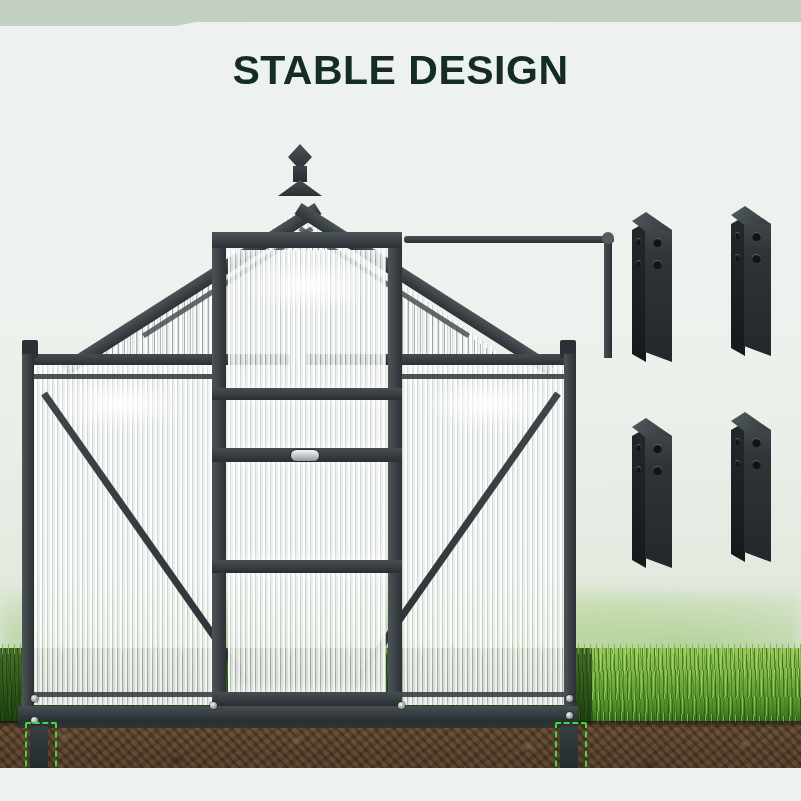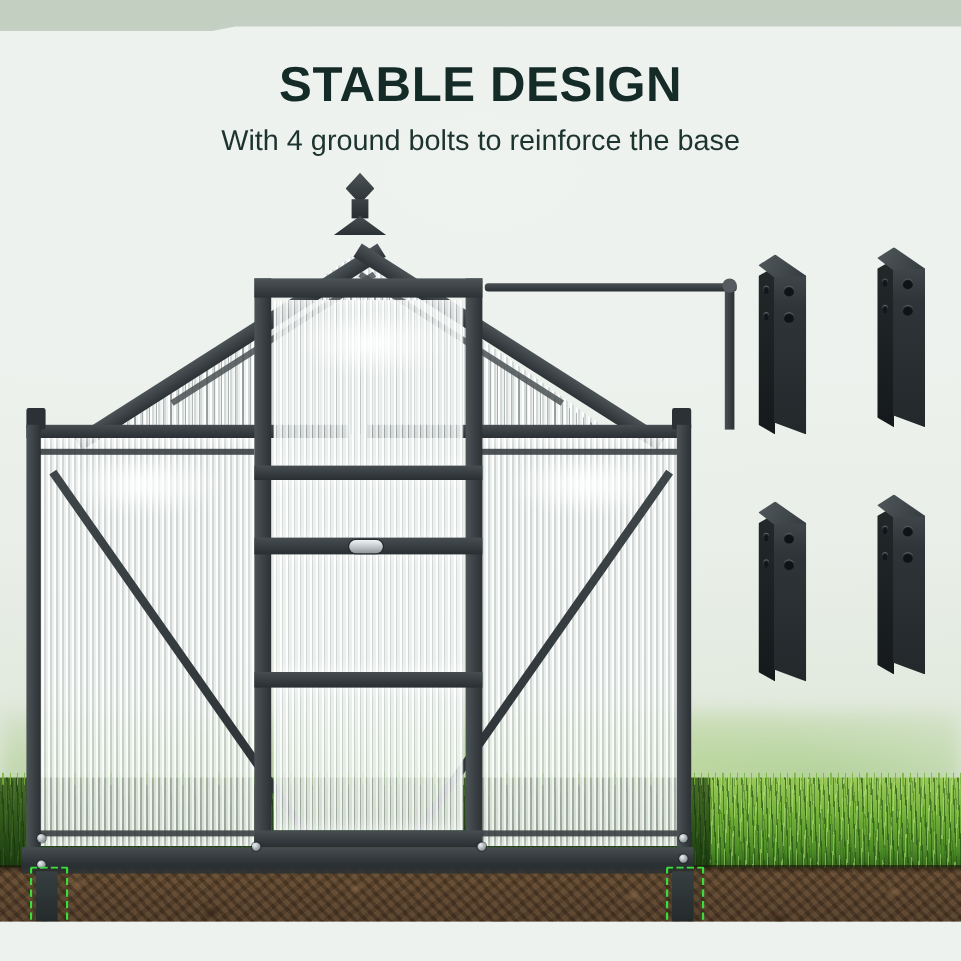--- a/index.html
+++ b/index.html
@@ -157,21 +157,20 @@
 <body>
 
 <div id="stage">
 
   <div class="sky"></div>
   <div class="sky-soft"></div>
   <div class="topband"></div>
   <div class="topband-b"></div>
 
   <div class="title">STABLE DESIGN</div>
-  <div class="subtitle">With 4 ground bolts to reinforce the base</div>
 
   <div class="bokeh"></div>
   <div class="grass"></div>
   <div class="grass-shade"></div>
   <div class="grass-top-edge"></div>
   <div class="soil"></div>
   <div class="soil-top"></div>
 
   <div id="house">
 

